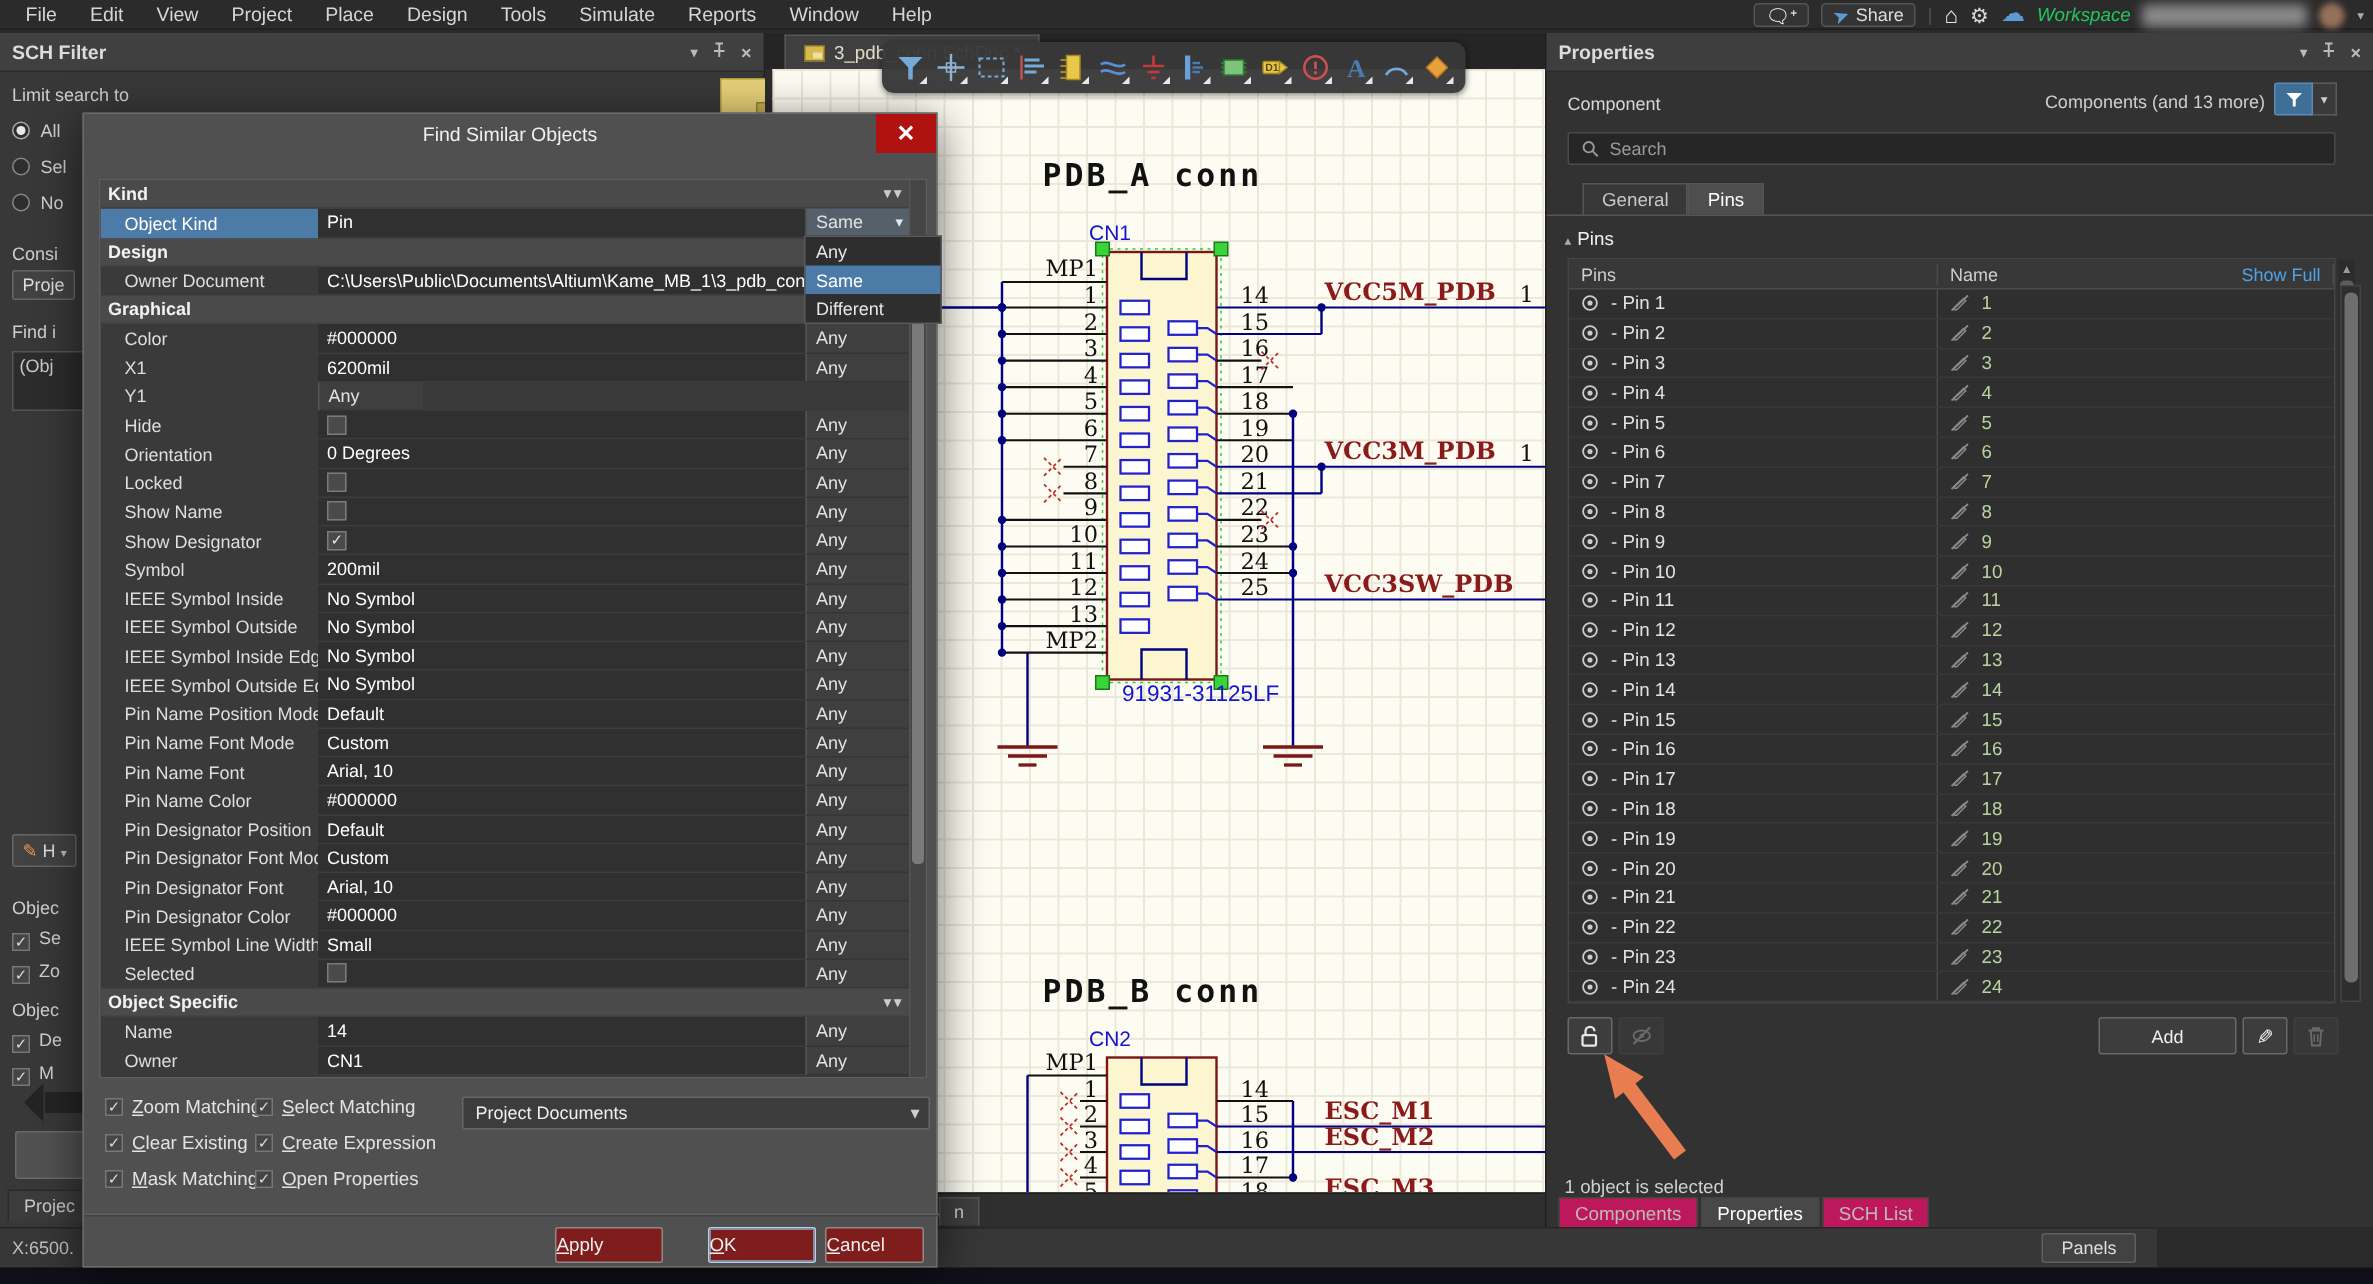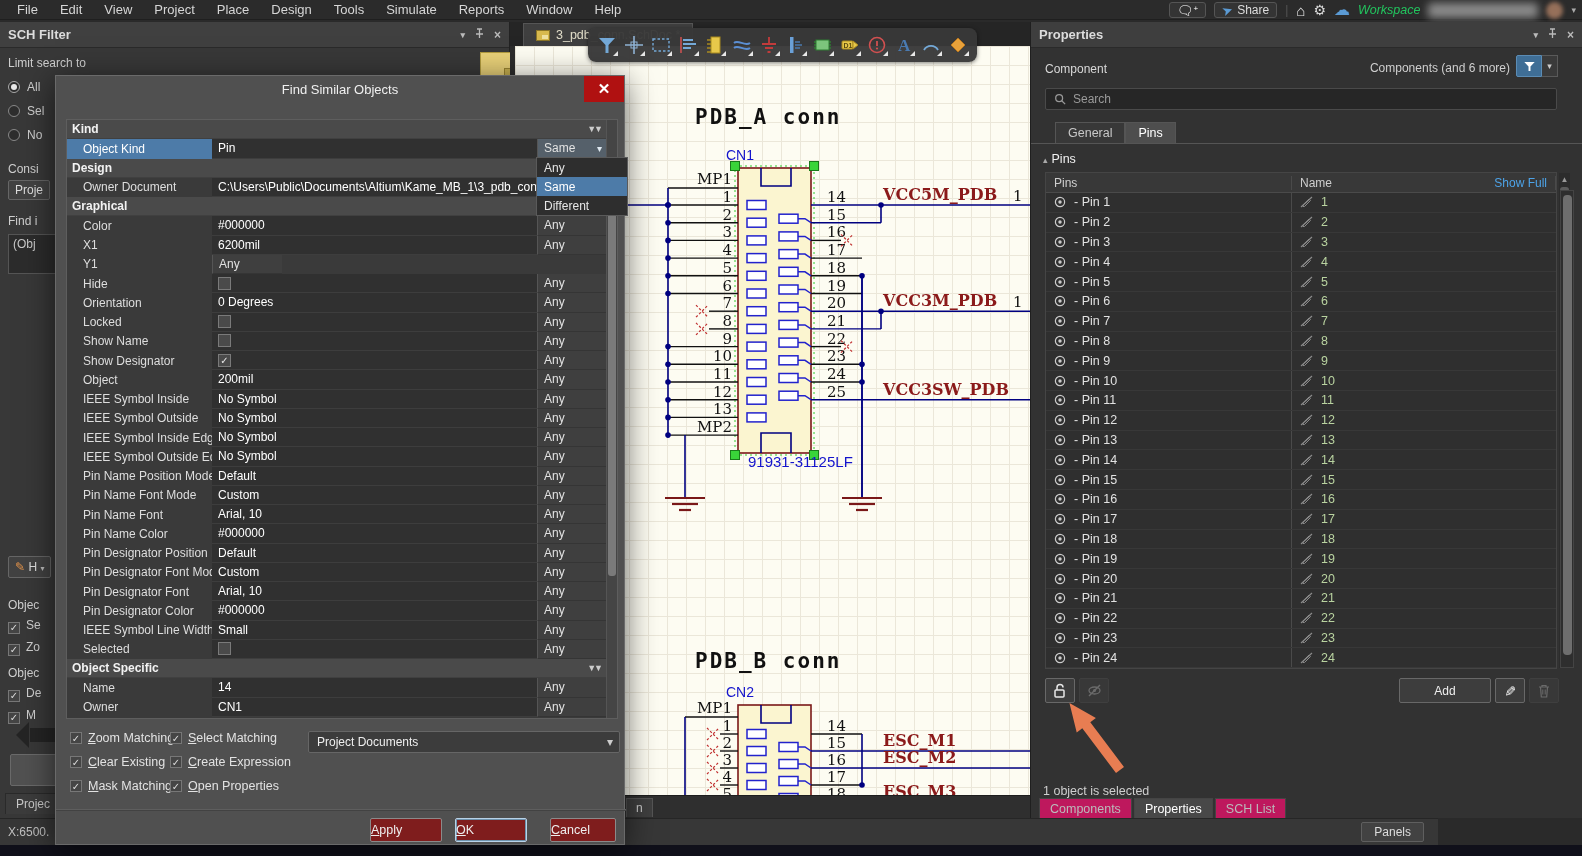--- a/index.html
+++ b/index.html
@@ -511,21 +511,21 @@
         <span style="font-size:9px;">▾</span>
         <span>
           <svg width="9" height="11" viewBox="0 0 9 11">
               <path d="M2 1h5M4.5 1v5M1 6h7M4.5 6v4" stroke="#bbb" stroke-width="1.3" fill="none"></path>
             </svg>
         </span>
         <span style="font-size:12px;">×</span>
       </span>
     </div>
     <div class="p-row" style="top:40px;">Component</div>
-    <div id="comp-scope">Components (and 6 more)</div>
+    <div id="comp-scope">Components (and 13 more)</div>
     <div id="scope-filter">
       <svg width="13" height="13" viewBox="0 0 20 20">
           <polygon points="2,3 18,3 11.5,10 11.5,17 8.5,17 8.5,10" fill="#fff"></polygon>
         </svg>
     </div>
     <div id="scope-dd">▾</div>
     <div id="p-search">
       <svg width="12" height="12" viewBox="0 0 14 14">
           <circle cx="6" cy="6" r="4" stroke="#999" fill="none" stroke-width="1.5"></circle>
           <path d="M9 9l4 4" stroke="#999" stroke-width="1.5"></path>
@@ -1049,21 +1049,21 @@
             <div class="g-match">Any</div>
           </div>
           <div class="g-row">
             <div class="g-label">Show Designator</div>
             <div class="g-value">
               <span class="d-chk">✓</span>
             </div>
             <div class="g-match">Any</div>
           </div>
           <div class="g-row">
-            <div class="g-label">Object</div>
+            <div class="g-label">Symbol</div>
             <div class="g-value">200mil</div>
             <div class="g-match">Any</div>
           </div>
           <div class="g-row">
             <div class="g-label">IEEE Symbol Inside</div>
             <div class="g-value">No Symbol</div>
             <div class="g-match">Any</div>
           </div>
           <div class="g-row">
             <div class="g-label">IEEE Symbol Outside</div>
@@ -1180,21 +1180,21 @@
         <div class="f-check" style="left: 114px; top: 703px;">
           <span class="chk">✓</span>
           <span class="lbl">Open Properties</span>
         </div>
       </div>
     <div id="dlg-combo">Project Documents</div>
     <div id="dlg-sep"></div>
     <div class="dlg-btn" style="left:314px; width:72px;">
         <span class="lbl">Apply</span>
       </div>
-    <div class="dlg-btn focus" style="left:399px; width:72px;">
+    <div class="dlg-btn focus" style="left:416px; width:72px;">
         <span class="lbl">OK</span>
       </div>
     <div class="dlg-btn" style="left:494px; width:66px;">
         <span class="lbl">Cancel</span>
       </div>
   </div>
 
   <svg id="arrow-note" class="abs" width="110" height="100">
     <g transform="translate(80,82) rotate(-127)">
       <polygon points="0,-5 56,-5 56,-12 84,0 56,12 56,5 0,5" fill="#e87d52"></polygon>

